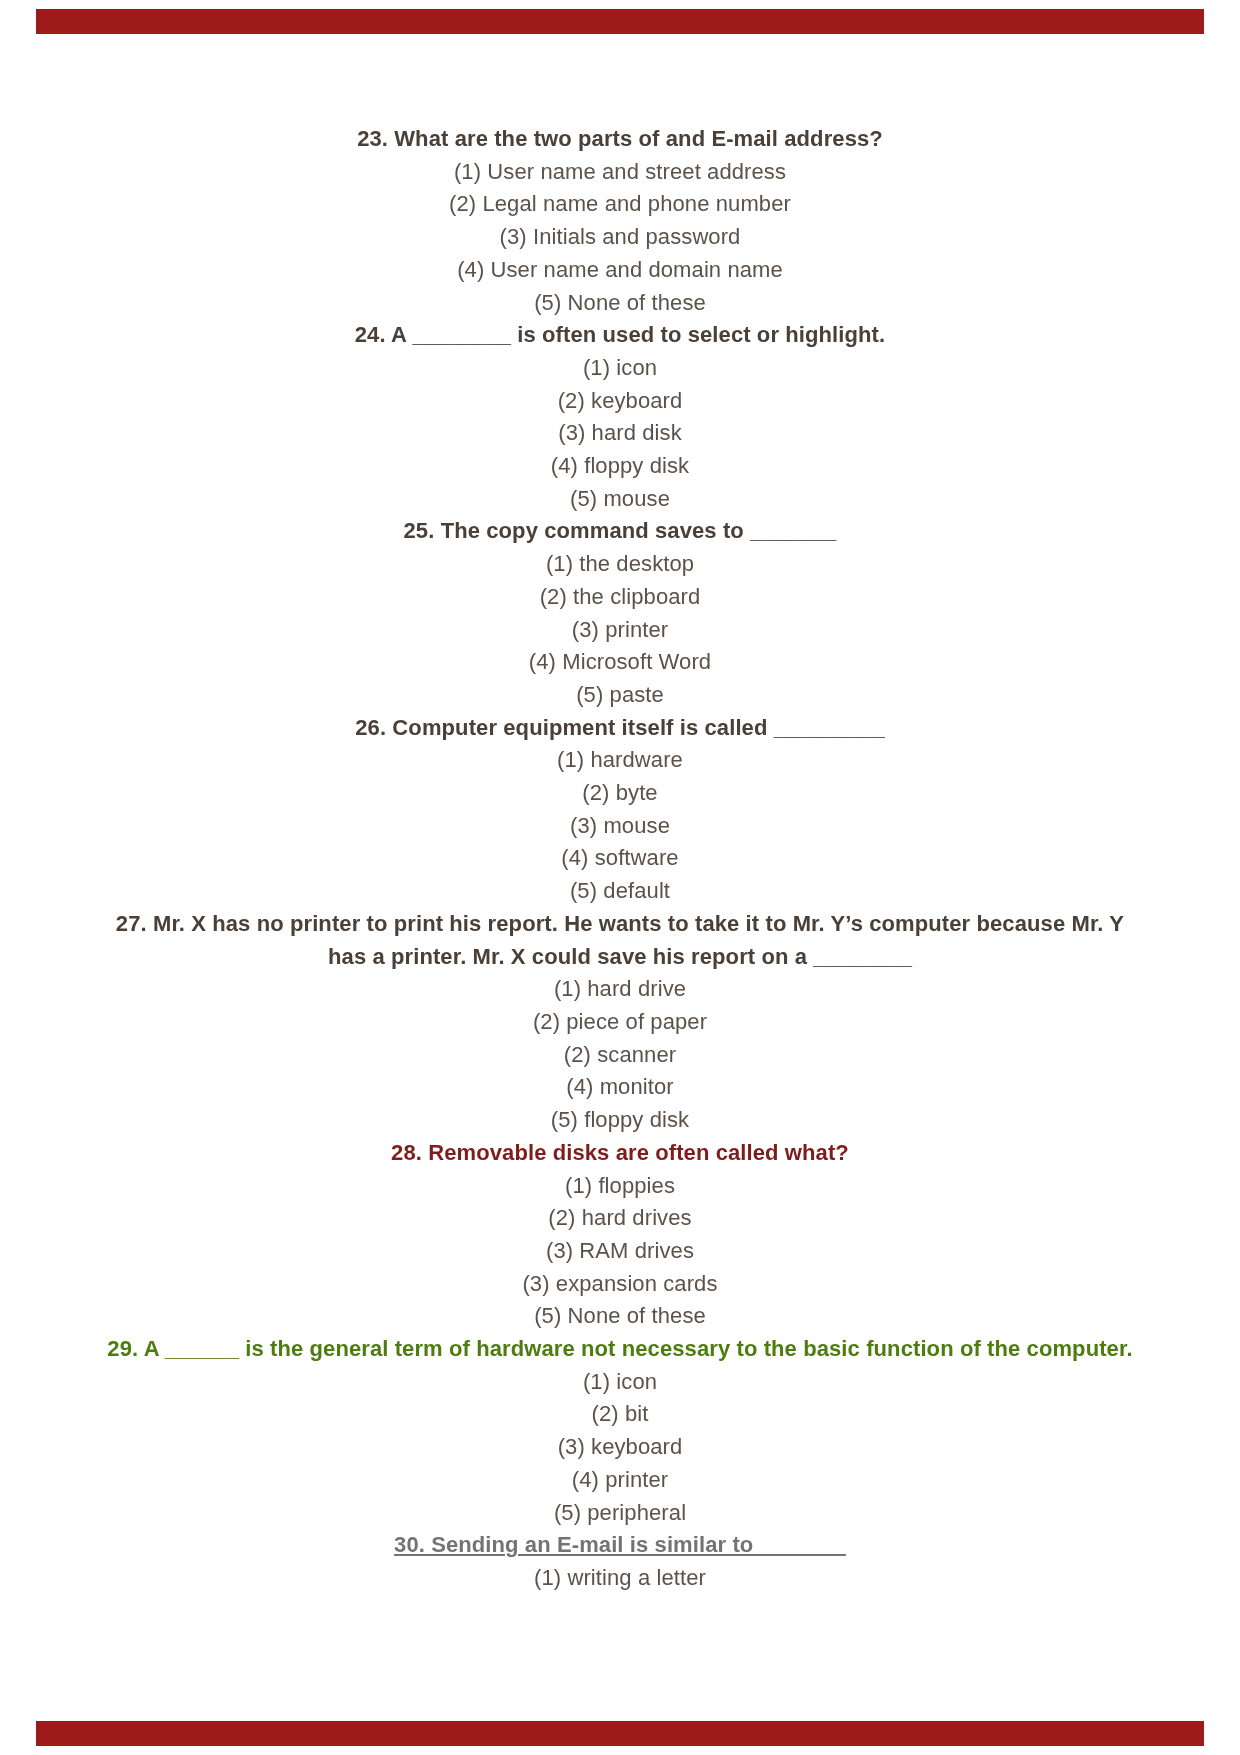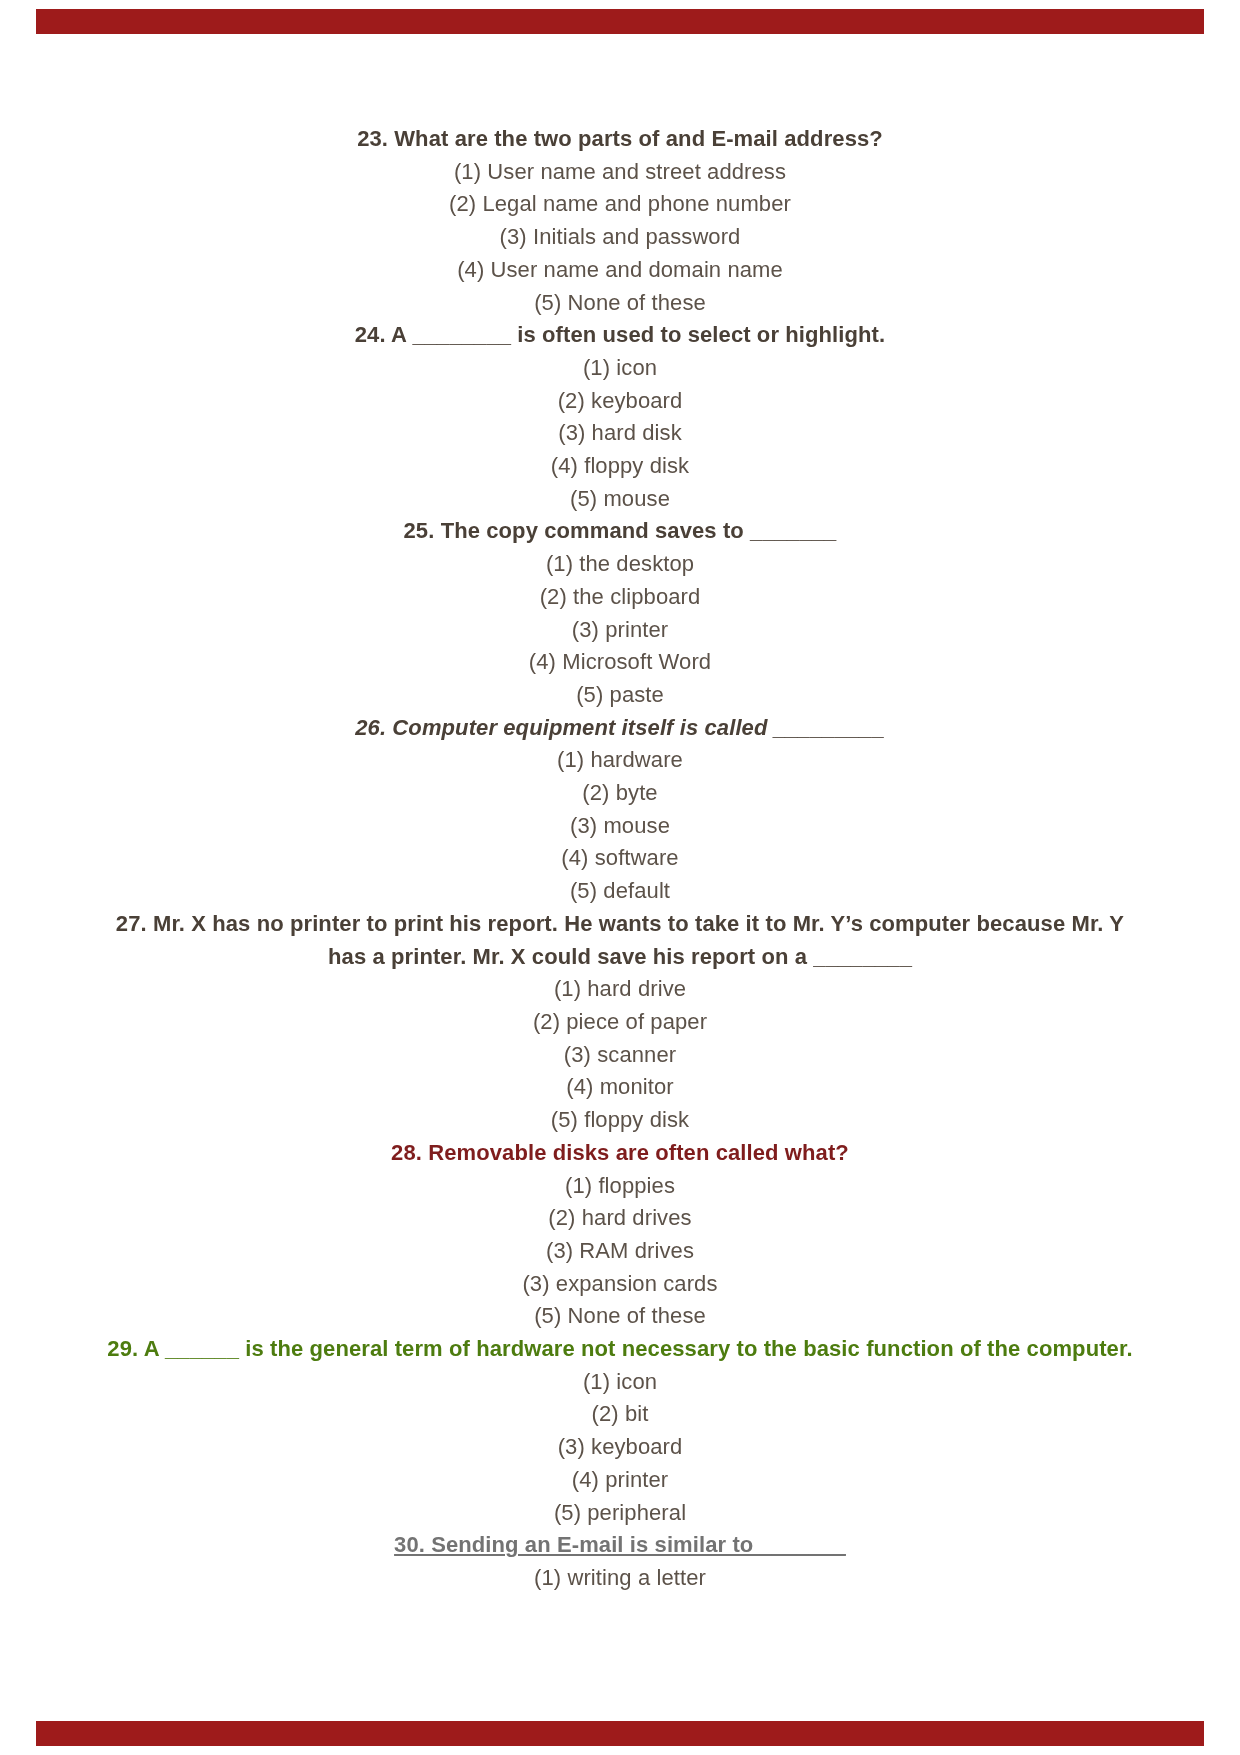--- a/index.html
+++ b/index.html
@@ -58,30 +58,30 @@
     <div class="q-option">(2) keyboard</div>
     <div class="q-option">(3) hard disk</div>
     <div class="q-option">(4) floppy disk</div>
     <div class="q-option">(5) mouse</div>
     <div class="q-header" style="color: rgb(74, 64, 55);">25. The copy command saves to _______</div>
     <div class="q-option">(1) the desktop</div>
     <div class="q-option">(2) the clipboard</div>
     <div class="q-option">(3) printer</div>
     <div class="q-option">(4) Microsoft Word</div>
     <div class="q-option">(5) paste</div>
-    <div class="q-header" style="color: rgb(74, 64, 55); font-style: italic;">26. Computer equipment itself is called _________</div>
+    <div class="q-header" style="color: rgb(74, 64, 55);">26. Computer equipment itself is called _________</div>
     <div class="q-option">(1) hardware</div>
     <div class="q-option">(2) byte</div>
     <div class="q-option">(3) mouse</div>
     <div class="q-option">(4) software</div>
     <div class="q-option">(5) default</div>
     <div class="q-header" style="color: rgb(74, 64, 55);">27. Mr. X has no printer to print his report. He wants to take it to Mr. Y’s computer because Mr. Y has a printer. Mr. X could save his report on a ________</div>
     <div class="q-option">(1) hard drive</div>
     <div class="q-option">(2) piece of paper</div>
-    <div class="q-option">(3) scanner</div>
+    <div class="q-option">(2) scanner</div>
     <div class="q-option">(4) monitor</div>
     <div class="q-option">(5) floppy disk</div>
     <div class="q-header" style="color: #7f1d1d;">28. Removable disks are often called what?</div>
     <div class="q-option">(1) floppies</div>
     <div class="q-option">(2) hard drives</div>
     <div class="q-option">(3) RAM drives</div>
     <div class="q-option">(3) expansion cards</div>
     <div class="q-option">(5) None of these</div>
     <div class="q-header" style="color: #4d7c0f;">29. A ______ is the general term of hardware not necessary to the basic function of the computer.</div>
     <div class="q-option">(1) icon</div>

